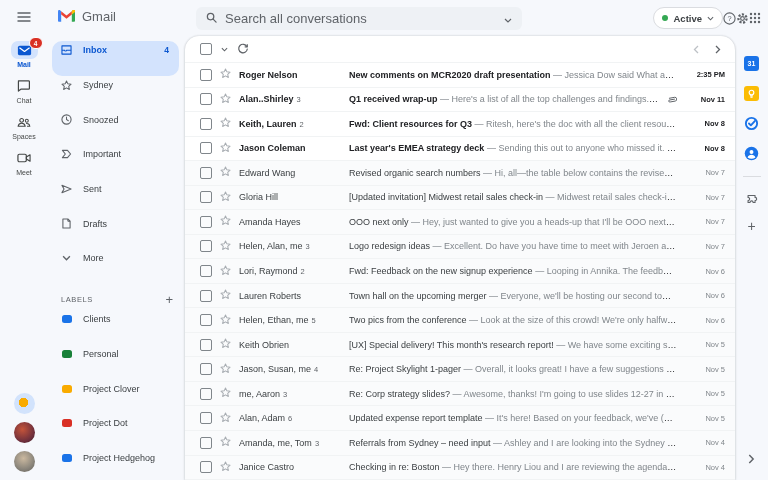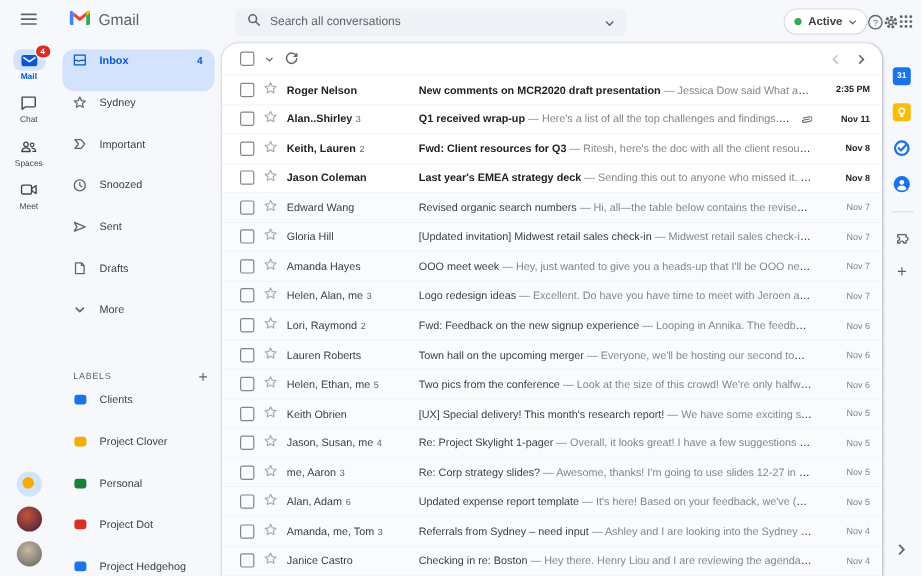--- a/index.html
+++ b/index.html
@@ -5,21 +5,21 @@
   html,body{margin:0;padding:0;overflow:hidden;}
   body{width:768px;height:480px;font-family:"Liberation Sans",sans-serif;color:#202124;background:#f6f8fc;}
   .app{width:768px;height:480px;display:flex;flex-direction:column;}
 
   
   .hdr{height:36px;display:flex;align-items:center;flex:none;}
   .ham{width:48px;display:flex;justify-content:center;align-items:center;cursor:pointer;}
   .logo{width:128px;display:flex;align-items:flex-start;gap:7px;padding-left:10px;}
   .logo-text{font-size:13px;color:#5f6368;}
   .search{width:306px;height:23px;margin-left:10px;background:#eef1f5;border-radius:6px;display:flex;align-items:center;gap:8px;padding:0 10px;cursor:text;}
-  .search .ph{flex:1;font-size:10px;color:#5f6368;}
+  .search .ph{flex:1;font-size:13px;color:#5f6368;}
   .hright{margin-left:auto;display:flex;align-items:center;padding-right:7px;}
   .status-pill{height:20px;border:1px solid #dadce0;border-radius:11px;background:#fff;display:flex;align-items:center;gap:5px;padding:0 8px;cursor:pointer;}
   .status-dot{width:6px;height:6px;border-radius:50%;background:#34a853;}
   .status-lbl{font-size:9.5px;color:#3c4043;font-weight:bold;}
   .hicon{color:#5f6368;display:flex;align-items:center;cursor:pointer;}
   .google-pill{height:25px;border:1px solid #dadce0;border-radius:13px;background:#fff;display:flex;align-items:center;gap:6px;padding:0 3px 0 9px;cursor:pointer;}
   .gword{font-size:11.5px;font-weight:bold;letter-spacing:.2px;}
   .g-avatar{width:19px;height:19px;border-radius:50%;background:radial-gradient(circle at 35% 30%,#c98a6d,#5d3a36 70%,#2c1b1a);}
 
   
@@ -40,21 +40,21 @@
   .sidebar{width:137px;flex:none;padding-top:5px;overflow:hidden;}
   .compose{margin:3px 0 12px 8px;height:29px;width:106px;background:#fff;border:none;border-radius:15px;box-shadow:0 1px 2px rgba(60,64,67,.3),0 1px 3px 1px rgba(60,64,67,.15);display:flex;align-items:center;gap:9px;padding:0 14px;cursor:pointer;font-family:inherit;}
   .compose span{font-size:10px;font-weight:bold;color:#1a73e8;}
   .snav{height:18.7px;display:flex;align-items:center;gap:11px;padding:0 10px 16px 13px;font-size:9px;color:#3c4043;cursor:pointer;margin-right:6px;}
   .snav .sic{width:11px;display:flex;align-items:center;justify-content:center;color:#5f6368;flex:none;}
   .snav .slbl{flex:1;white-space:nowrap;overflow:hidden;}
   .snav .scount{font-size:8.5px;color:#5f6368;}
   .snav.active{background:#d3e3fd;border-radius:10px;margin-left:4px;padding-left:9px;}
   .snav.active .slbl,.snav.active .scount{color:#0b57d0;font-weight:bold;}
   .snav.active .sic{color:#0b57d0;}
-  .labels-head{display:flex;align-items:center;justify-content:space-between;margin:25px 12px 5px 13px;}
+  .labels-head{display:flex;align-items:center;justify-content:space-between;margin:11px 12px 5px 13px;}
   .labels-head .lh{font-size:7.5px;letter-spacing:.6px;color:#5f6368;}
   .labels-head .plus{font-size:13px;color:#5f6368;cursor:pointer;line-height:10px;}
   .chip{width:10px;height:8px;border-radius:2.5px;flex:none;}
 
   
   .card{flex:1;min-width:0;background:#fff;border-radius:14px 14px 0 0;box-shadow:0 0 2px rgba(60,64,67,.25),0 1px 3px rgba(60,64,67,.14);display:flex;flex-direction:column;overflow:hidden;}
   .toolbar{height:26px;flex:none;display:flex;align-items:center;gap:9px;padding:0 14px 0 15px;border-bottom:1px solid #f1f3f4;}
   .cb{width:10px;height:10px;border:1.3px solid #80868b;border-radius:2px;cursor:pointer;flex:none;}
   .tb-caret{color:#5f6368;cursor:pointer;display:flex;}
   .tb-ic{color:#5f6368;cursor:pointer;display:flex;align-items:center;}
@@ -224,34 +224,34 @@
           <div class="snav">
             <span class="sic">
               <svg width="11" height="11" viewBox="0 0 12 12">
                 <path d="M6 1l1.5 3.2 3.5.4-2.6 2.3.7 3.4L6 8.6l-3.1 1.7.7-3.4L1 4.6l3.5-.4z" fill="none" stroke="currentColor" stroke-width="1.1" stroke-linejoin="round"></path>
               </svg>
             </span>
             <span class="slbl">Sydney</span>
           </div>
           <div class="snav">
             <span class="sic">
-              <svg width="11" height="10" viewBox="0 0 12 11">
-                <path d="M1.5 1.5h5.6L10.5 5.5 7.1 9.5H1.5L4.7 5.5z" fill="none" stroke="currentColor" stroke-width="1.2" stroke-linejoin="round"></path>
-              </svg>
-            </span>
-            <span class="slbl">Important</span>
-          </div>
-          <div class="snav">
-            <span class="sic">
               <svg width="11" height="11" viewBox="0 0 12 12">
                 <circle cx="6" cy="6" r="5" fill="none" stroke="currentColor" stroke-width="1.2"></circle>
                 <path d="M6 3.2V6l2 1.4" fill="none" stroke="currentColor" stroke-width="1.1" stroke-linecap="round"></path>
               </svg>
             </span>
             <span class="slbl">Snoozed</span>
+          </div>
+          <div class="snav">
+            <span class="sic">
+              <svg width="11" height="10" viewBox="0 0 12 11">
+                <path d="M1.5 1.5h5.6L10.5 5.5 7.1 9.5H1.5L4.7 5.5z" fill="none" stroke="currentColor" stroke-width="1.2" stroke-linejoin="round"></path>
+              </svg>
+            </span>
+            <span class="slbl">Important</span>
           </div>
           <div class="snav">
             <span class="sic">
               <svg width="11" height="10" viewBox="0 0 12 11">
                 <path d="M1 1.5l10 4-10 4 2.3-4z" fill="none" stroke="currentColor" stroke-width="1.2" stroke-linejoin="round"></path>
               </svg>
             </span>
             <span class="slbl">Sent</span>
           </div>
           <div class="snav">
@@ -278,29 +278,29 @@
       </div>
       <div id="labels">
           <div class="snav">
             <span class="sic">
               <span class="chip" style="background: rgb(26, 115, 232);"></span>
             </span>
             <span class="slbl">Clients</span>
           </div>
           <div class="snav">
             <span class="sic">
+              <span class="chip" style="background: rgb(24, 128, 56);"></span>
+            </span>
+            <span class="slbl">Personal</span>
+          </div>
+          <div class="snav">
+            <span class="sic">
               <span class="chip" style="background: rgb(249, 171, 0);"></span>
             </span>
             <span class="slbl">Project Clover</span>
-          </div>
-          <div class="snav">
-            <span class="sic">
-              <span class="chip" style="background: rgb(24, 128, 56);"></span>
-            </span>
-            <span class="slbl">Personal</span>
           </div>
           <div class="snav">
             <span class="sic">
               <span class="chip" style="background: rgb(217, 48, 37);"></span>
             </span>
             <span class="slbl">Project Dot</span>
           </div>
           <div class="snav">
             <span class="sic">
               <span class="chip" style="background: rgb(26, 115, 232);"></span>
@@ -417,21 +417,21 @@
             <span class="sender"><span class="sname">Gloria Hill</span></span>
             <span class="cmain"><span class="subj">[Updated invitation] Midwest retail sales check-in</span><span class="sep"> — </span><span class="snip">Midwest retail sales check-in @ Tue</span></span>
             <span class="rdate">Nov 7</span>
           </div>
           <div class="row read">
             <span class="cb"></span>
             <span class="star"><svg width="11" height="11" viewBox="0 0 12 12">
                 <path d="M6 1l1.5 3.2 3.5.4-2.6 2.3.7 3.4L6 8.6l-3.1 1.7.7-3.4L1 4.6l3.5-.4z" fill="none" stroke="currentColor" stroke-width="1.1" stroke-linejoin="round"></path>
               </svg></span>
             <span class="sender"><span class="sname">Amanda Hayes</span></span>
-            <span class="cmain"><span class="subj">OOO meet week</span><span class="sep"> — </span><span class="snip">Hey, just wanted to give you a heads-up that I'll be OOO next week. If anything</span></span>
+            <span class="cmain"><span class="subj">OOO next only</span><span class="sep"> — </span><span class="snip">Hey, just wanted to give you a heads-up that I'll be OOO next week. If anything</span></span>
             <span class="rdate">Nov 7</span>
           </div>
           <div class="row read">
             <span class="cb"></span>
             <span class="star"><svg width="11" height="11" viewBox="0 0 12 12">
                 <path d="M6 1l1.5 3.2 3.5.4-2.6 2.3.7 3.4L6 8.6l-3.1 1.7.7-3.4L1 4.6l3.5-.4z" fill="none" stroke="currentColor" stroke-width="1.1" stroke-linejoin="round"></path>
               </svg></span>
             <span class="sender"><span class="sname">Helen, Alan, me</span><span class="cnt">3</span></span>
             <span class="cmain"><span class="subj">Logo redesign ideas</span><span class="sep"> — </span><span class="snip">Excellent. Do have you have time to meet with Jeroen and me this week?</span></span>
             <span class="rdate">Nov 7</span>

